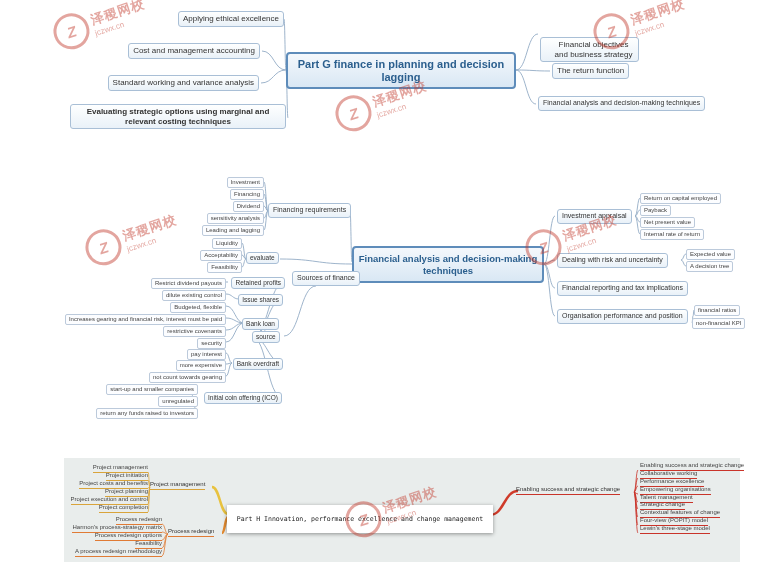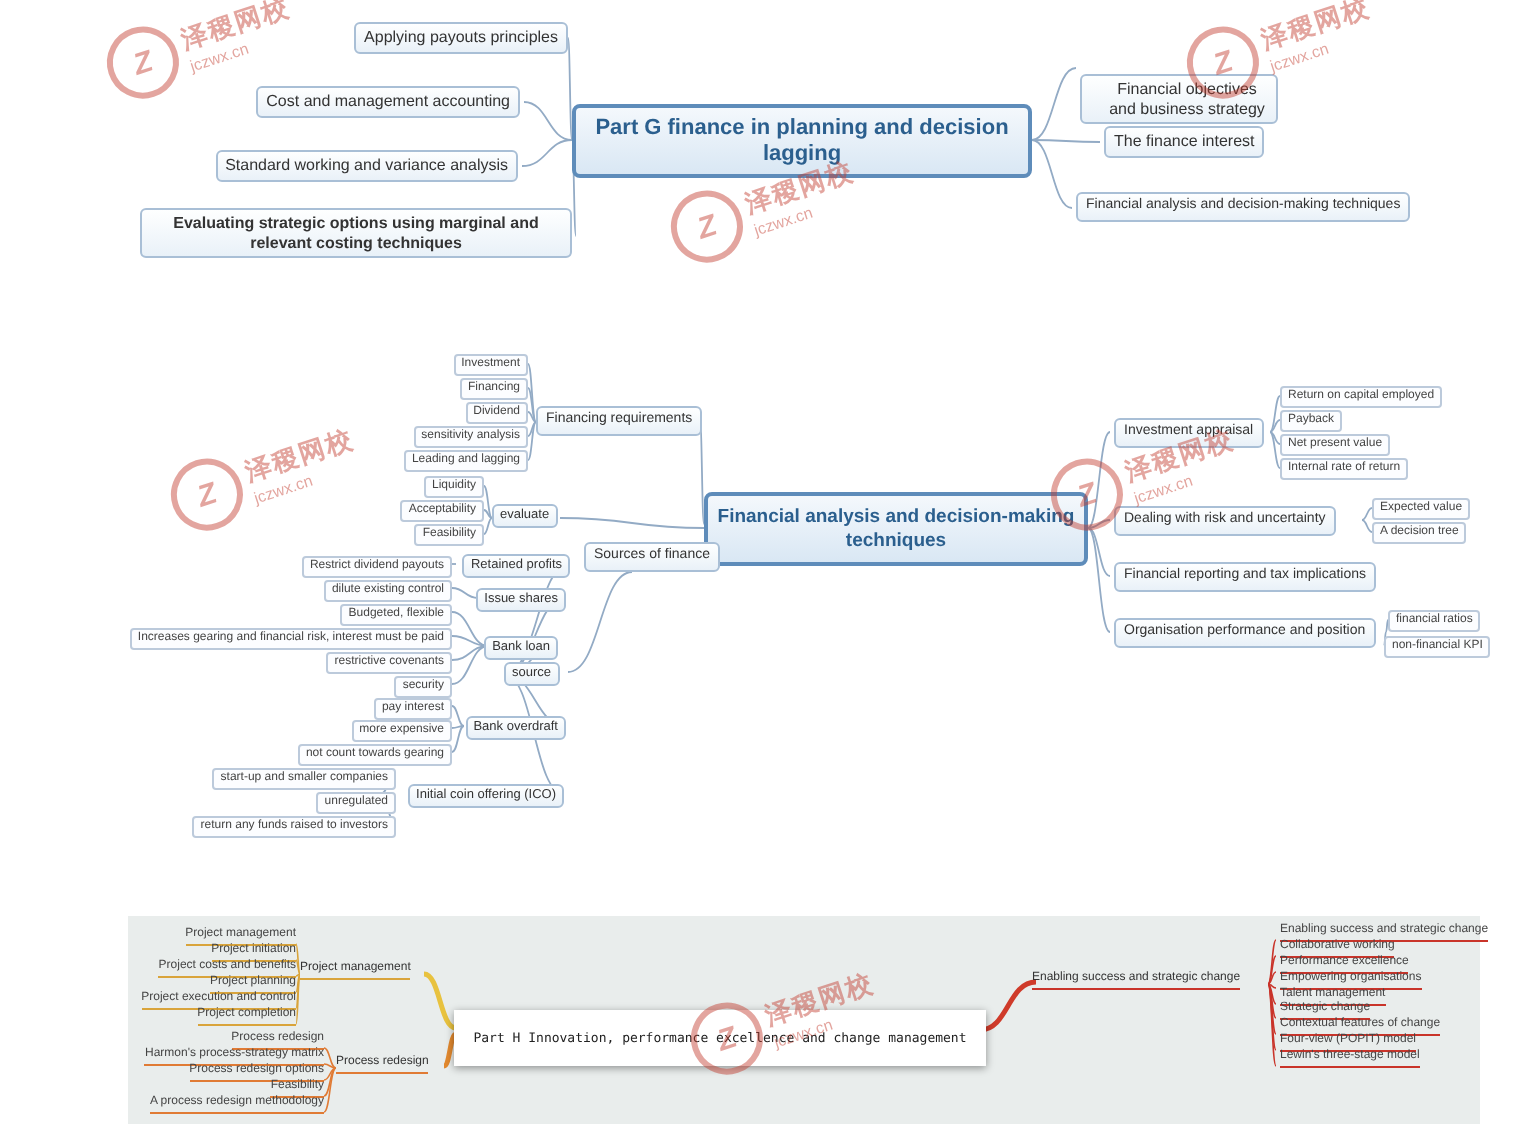--- a/index.html
+++ b/index.html
@@ -115,27 +115,27 @@
       <path d="M634,492 C636,492 636,502 638,502" stroke="#c9342a" stroke-width="0.8" fill="none"></path>
       <path d="M634,492 C636,492 636,509 638,509" stroke="#c9342a" stroke-width="0.8" fill="none"></path>
       <path d="M634,492 C636,492 636,517 638,517" stroke="#c9342a" stroke-width="0.8" fill="none"></path>
       <path d="M634,492 C636,492 636,525 638,525" stroke="#c9342a" stroke-width="0.8" fill="none"></path>
       <path d="M634,492 C636,492 636,533 638,533" stroke="#c9342a" stroke-width="0.8" fill="none"></path>
     </svg>
 
   <div>
     <div class="nd center-node fc-g" style="left:286px;top:52px;width:230px;height:37px;">Part G finance in planning and decision lagging</div>
 
-    <div class="nd f8" style="right:473px;top:11px;">Applying payouts principles</div>
+    <div class="nd f8" style="right:473px;top:11px;">Applying ethical excellence</div>
     <div class="nd f8" style="right:497px;top:43px;">Cost and management accounting</div>
     <div class="nd f8" style="right:498px;top:75px;">Standard working and variance analysis</div>
     <div class="nd f8" style="left:70px;top:104px;width:216px;font-weight:bold;">Evaluating strategic options using marginal and relevant costing techniques</div>
 
     <div class="nd f8" style="left:540px;top:37px;width:99px;padding-left:12px;">Financial objectives and business strategy</div>
-    <div class="nd f8" style="left:552px;top:63px;">The finance interest</div>
+    <div class="nd f8" style="left:552px;top:63px;">The return function</div>
     <div class="nd f7" style="left:538px;top:96px;">Financial analysis and decision-making techniques</div>
   </div>
 
   <div>
     <div class="nd center-node fc-fa" style="left:352px;top:246px;width:192px;height:37px;">Financial analysis and decision-making techniques</div>
 
     <div class="nd f7" style="left:268px;top:203px;">Financing requirements</div>
     <div class="lf" style="right:493px;top:177px;">Investment</div>
     <div class="lf" style="right:493px;top:189px;">Financing</div>
     <div class="lf" style="right:493px;top:201px;">Dividend</div>

